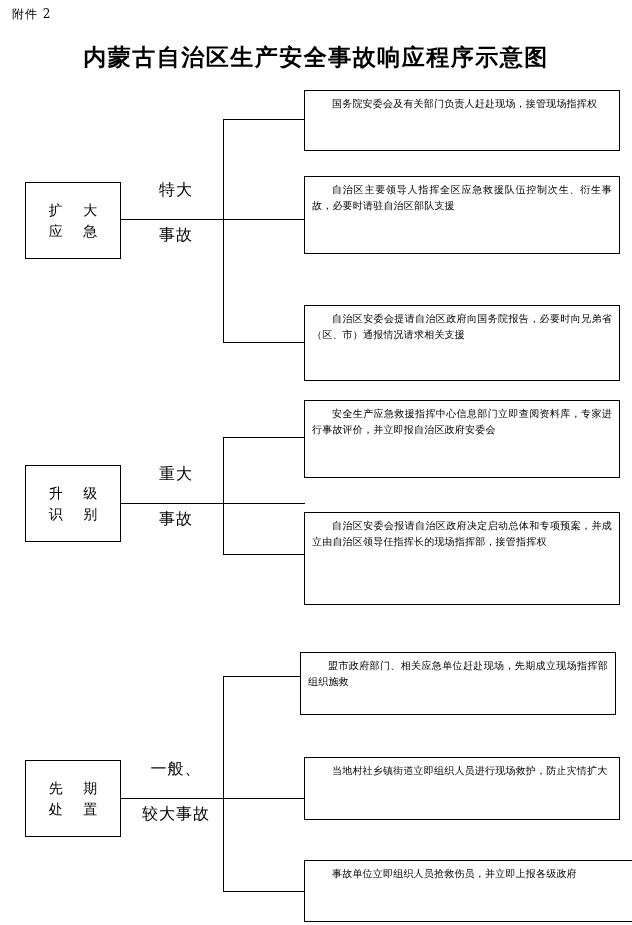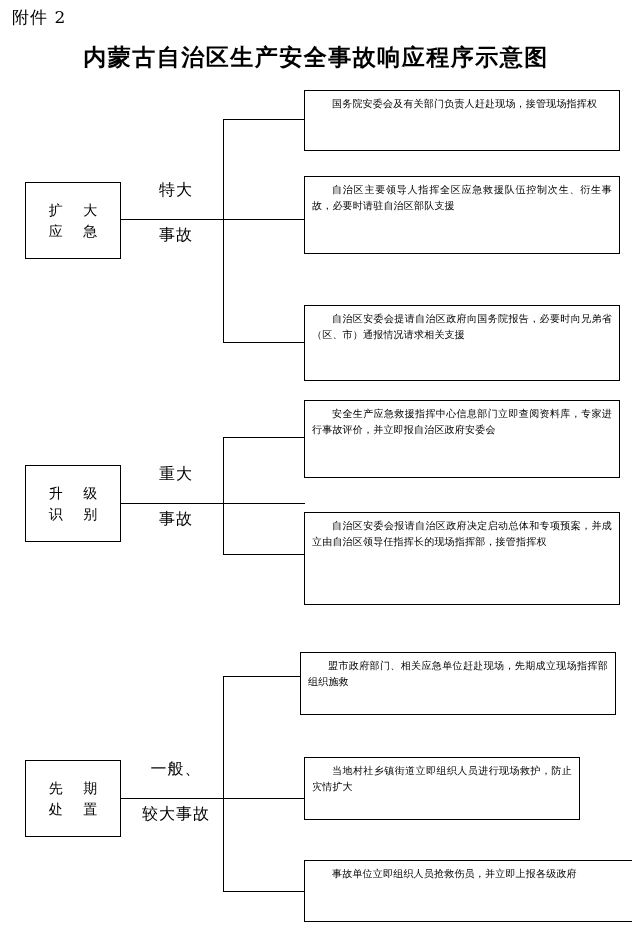--- a/index.html
+++ b/index.html
@@ -14,21 +14,21 @@
     font-family: "DejaVu Sans", "Liberation Sans", sans-serif;
     color: #000000;
     overflow: hidden;
   }
 
   
   #attachment-label {
     position: absolute;
     left: 12px;
     top: 6px;
-    font-size: 17px;
+    font-size: 12px;
     font-family: "DejaVu Serif", "Liberation Serif", serif;
     letter-spacing: 1px;
     white-space: nowrap;
   }
   #page-title {
     position: absolute;
     left: 0;
     top: 42px;
     width: 632px;
     text-align: center;
@@ -164,17 +164,17 @@
   <div class="conn-v" style="left:223px; top:676px; height:215px;"></div>
   <div class="conn-h" style="left:223px; top:676px; width:82px;"></div>
   <div class="conn-h" style="left:223px; top:798px; width:82px;"></div>
   <div class="conn-h" style="left:223px; top:891px; width:82px;"></div>
 
   <div class="conn-label" style="left:128px; top:759px; width:96px;">一般、</div>
   <div class="conn-label" style="left:128px; top:804px; width:96px;">较大事故</div>
 
   <div class="action-box" style="left:300px; top:652px; width:316px; height:63px;">盟市政府部门、相关应急单位赶赴现场，先期成立现场指挥部组织施救</div>
 
-  <div class="action-box" style="left:304px; top:757px; width:276px; height:63px;">当地村社乡镇街道立即组织人员进行现场救护，防止灾情扩大</div>
+  <div class="action-box" style="left:304px; top:757px; width:316px; height:63px;">当地村社乡镇街道立即组织人员进行现场救护，防止灾情扩大</div>
 
   <div class="action-box" style="left:304px; top:860px; width:360px; height:62px;">事故单位立即组织人员抢救伤员，并立即上报各级政府</div>
 
 </div>
 
 </body></html>

